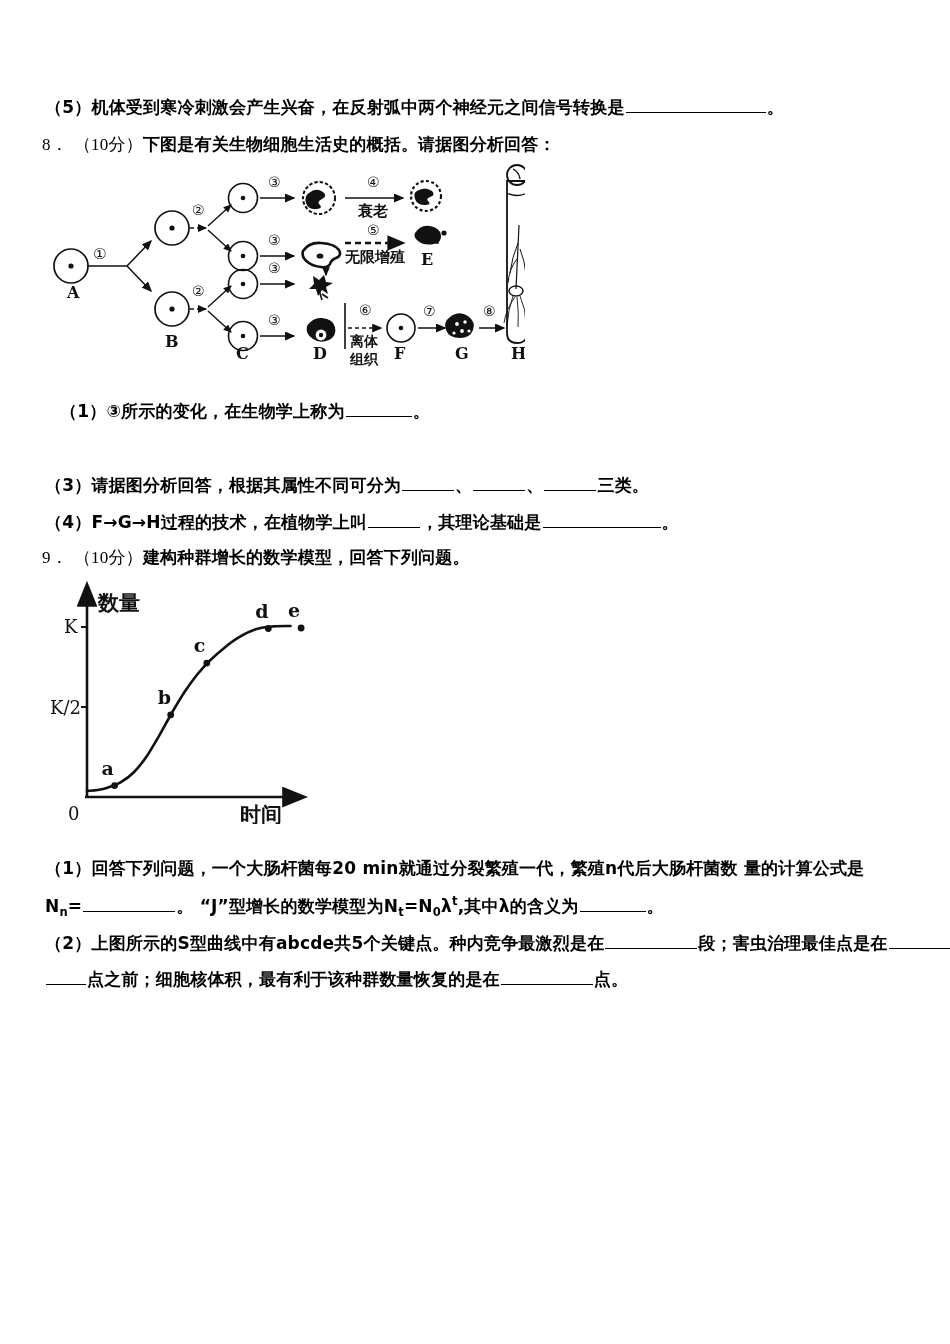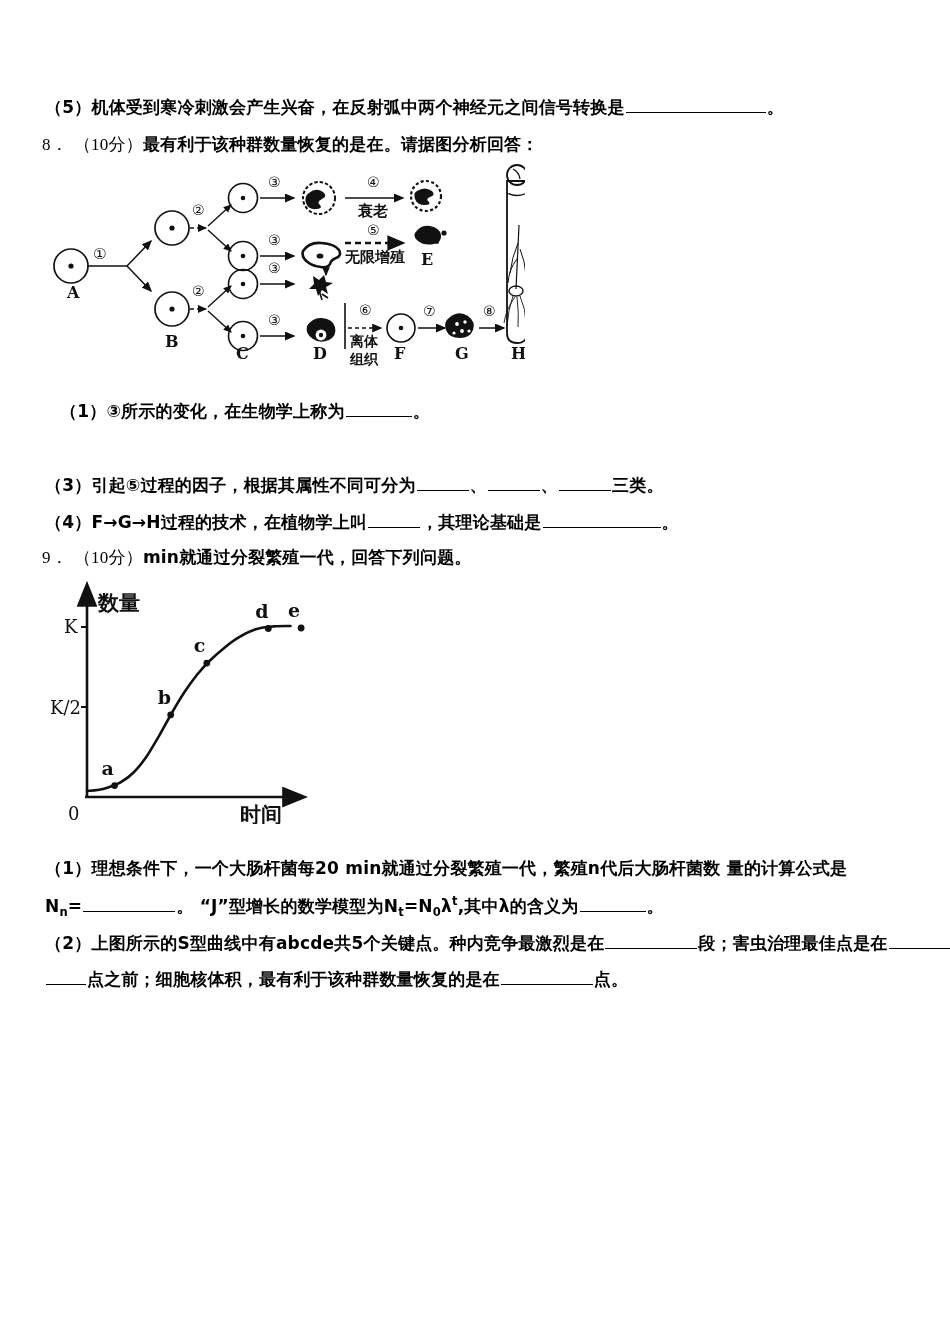--- a/index.html
+++ b/index.html
@@ -77,21 +77,21 @@
 </head>
 <body>
 
 <div class="page">
 
   <div class="txt bold cjk" style="left:45px; top:96px;">
     <span>（5）</span><span>机体受到寒冷刺激会产生兴奋，在反射弧中两个神经元之间信号转换是</span><span class="blank b-xxl"></span><span>。</span>
   </div>
 
   <div class="txt cjk" style="left:42px; top:136px;">
-    <span class="qnum">8．</span><span class="qnum" style="padding-left:6px;">（10分）</span><span class="bold">最有利于该种群数量恢复的是在。请据图分析回答：</span>
+    <span class="qnum">8．</span><span class="qnum" style="padding-left:6px;">（10分）</span><span class="bold">下图是有关生物细胞生活史的概括。请据图分析回答：</span>
   </div>
 
   <div class="diagram">
     <svg width="480" height="212" viewBox="0 0 480 212" xmlns="http://www.w3.org/2000/svg">
       <defs>
         <marker id="ah" markerWidth="7" markerHeight="7" refX="6" refY="3" orient="auto">
           <path d="M0,0 L7,3 L0,6 z" fill="#111"></path>
         </marker>
         <marker id="ahs" markerWidth="6" markerHeight="6" refX="5.2" refY="2.6" orient="auto">
           <path d="M0,0 L6,2.6 L0,5.2 z" fill="#111"></path>
@@ -228,29 +228,29 @@
       <text x="466" y="196" font-family="DejaVu Serif, serif" font-size="16" font-weight="bold" fill="#111">H</text>
     </svg>
   </div>
 
   <div class="txt bold cjk" style="left:60px; top:400px;">
     <span>（1）</span><span>③所示的变化，在生物学上称为</span><span class="blank b-m"></span><span>。</span>
   </div>
 
 
   <div class="txt bold cjk" style="left:45px; top:474px;">
-    <span>（3）</span><span>引起⑤过程的因子，根据其属性不同可分为</span><span class="blank b-s"></span><span>、</span><span class="blank b-s"></span><span>、</span><span class="blank b-s"></span><span>三类。</span>
+    <span>（3）</span><span>请据图分析回答，根据其属性不同可分为</span><span class="blank b-s"></span><span>、</span><span class="blank b-s"></span><span>、</span><span class="blank b-s"></span><span>三类。</span>
   </div>
 
   <div class="txt bold cjk" style="left:45px; top:511px;">
     <span>（4）</span><span>F→G→H过程的技术，在植物学上叫</span><span class="blank b-s"></span><span>，其理论基础是</span><span class="blank b-xl"></span><span>。</span>
   </div>
 
   <div class="txt cjk" style="left:42px; top:549px;">
-    <span class="qnum">9．</span><span class="qnum" style="padding-left:6px;">（10分）</span><span class="bold">min就通过分裂繁殖一代，回答下列问题。</span>
+    <span class="qnum">9．</span><span class="qnum" style="padding-left:6px;">（10分）</span><span class="bold">建构种群增长的数学模型，回答下列问题。</span>
   </div>
 
   <div class="chart">
     <svg id="s-curve" width="320" height="252" viewBox="0 0 320 252" xmlns="http://www.w3.org/2000/svg">
       <defs>
         <marker id="axarrow" markerWidth="10" markerHeight="10" refX="8" refY="4" orient="auto">
           <path d="M0,0 L10,4 L0,8 z" fill="#111"></path>
         </marker>
       </defs>
 
@@ -277,21 +277,21 @@
           <text x="143.8" y="80.1" font-family="DejaVu Serif, serif" font-size="19" font-weight="bold" fill="#111">c</text>
           <circle cx="218.3" cy="56.5" r="3.4" fill="#111"></circle>
           <text x="205.3" y="45.5" font-family="DejaVu Serif, serif" font-size="19" font-weight="bold" fill="#111">d</text>
           <circle cx="251.1" cy="56.0" r="3.4" fill="#111"></circle>
           <text x="238.1" y="45.0" font-family="DejaVu Serif, serif" font-size="19" font-weight="bold" fill="#111">e</text>
         </g>
     </svg>
   </div>
 
   <div class="txt bold cjk" style="left:45px; top:860px;">
-    <span>（1）</span><span>理想条件下，一个大肠杆菌每20 min就通过分裂繁殖一代，繁殖n代后大肠杆菌数 量的计算公式是</span>
+    <span>（1）</span><span>回答下列问题，一个大肠杆菌每20 min就通过分裂繁殖一代，繁殖n代后大肠杆菌数 量的计算公式是</span>
   </div>
 
   <div class="txt bold cjk" style="left:45px; top:895px;">
     <span>N<sub>n</sub>=</span><span class="blank b-l"></span><span>。 “J”型增长的数学模型为N</span><span><sub>t</sub>=N<sub>0</sub>λ<sup>t</sup></span><span>,其中λ的含义为</span><span class="blank b-m"></span><span>。</span>
   </div>
 
   <div class="txt bold cjk" style="left:45px; top:932px;">
     <span>（2）</span><span>上图所示的S型曲线中有abcde共5个关键点。种内竞争最激烈是在</span><span class="blank b-l"></span><span>段；害虫治理最佳点是在</span><span class="blank b-m"></span>
   </div>
 

